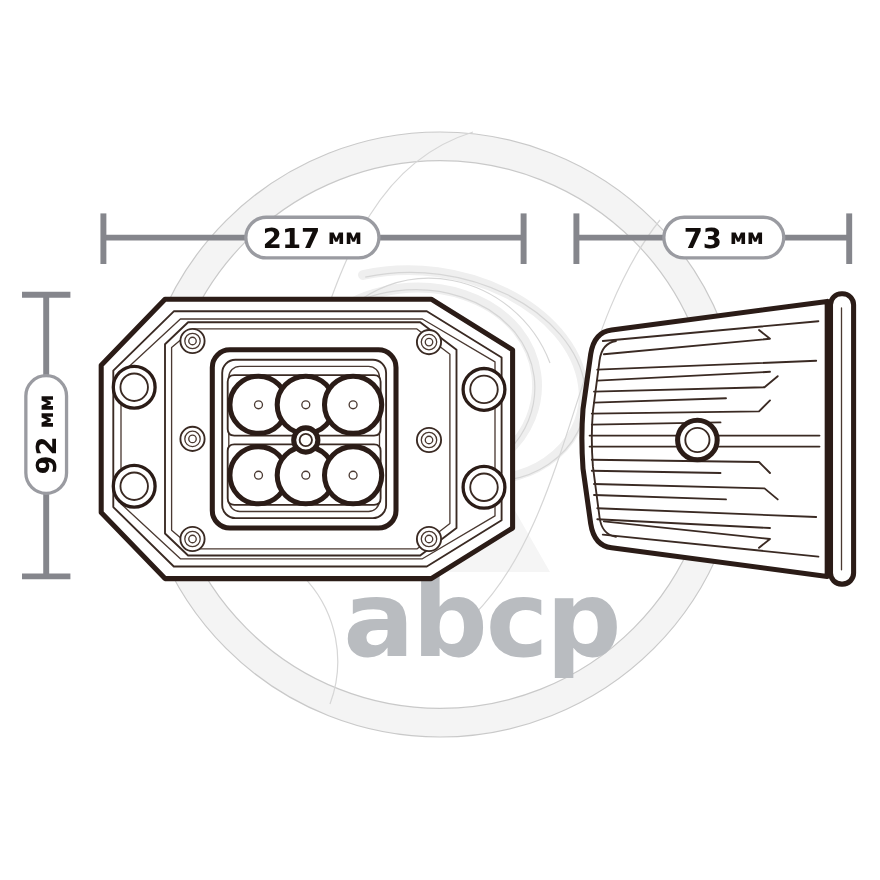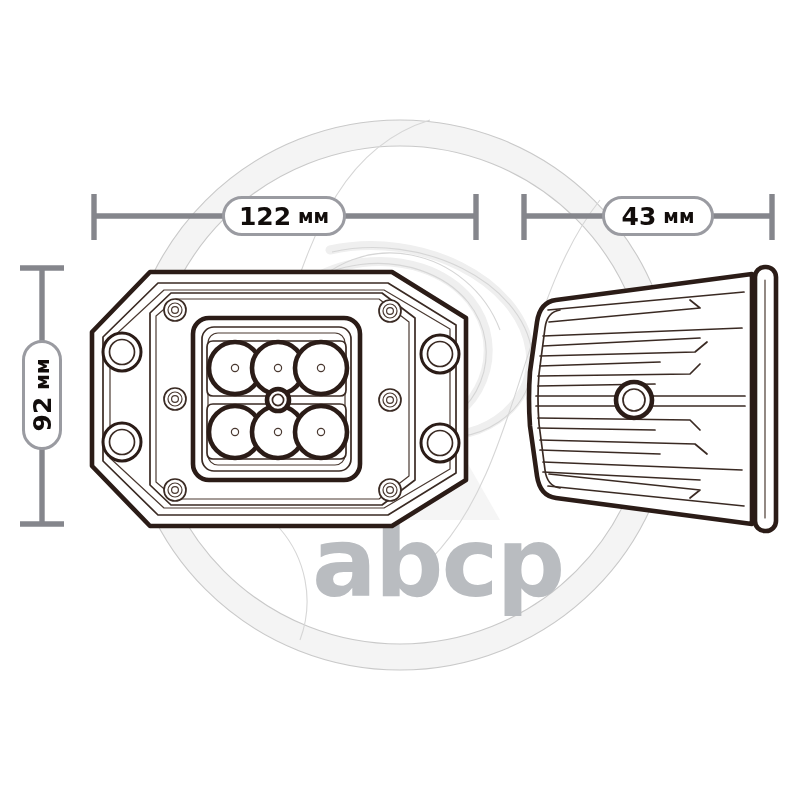--- a/index.html
+++ b/index.html
@@ -322,26 +322,26 @@
     </g>
 
     <g>
       <line class="dimline" x1="42" y1="268" x2="42" y2="524"></line>
       <line class="dimtick" x1="20" y1="268" x2="64" y2="268"></line>
       <line class="dimtick" x1="20" y1="524" x2="64" y2="524"></line>
     </g>
   </svg>
 
   <div class="pill" id="pill-width">
-    <span class="num">122</span>
+    <span class="num">217</span>
     <span class="unit">мм</span>
   </div>
 
   <div class="pill" id="pill-depth">
-    <span class="num">43</span>
+    <span class="num">73</span>
     <span class="unit">мм</span>
   </div>
 
   <div class="vwrap">
     <div class="pill">
       <span class="num">92</span>
       <span class="unit">мм</span>
     </div>
   </div>
 

